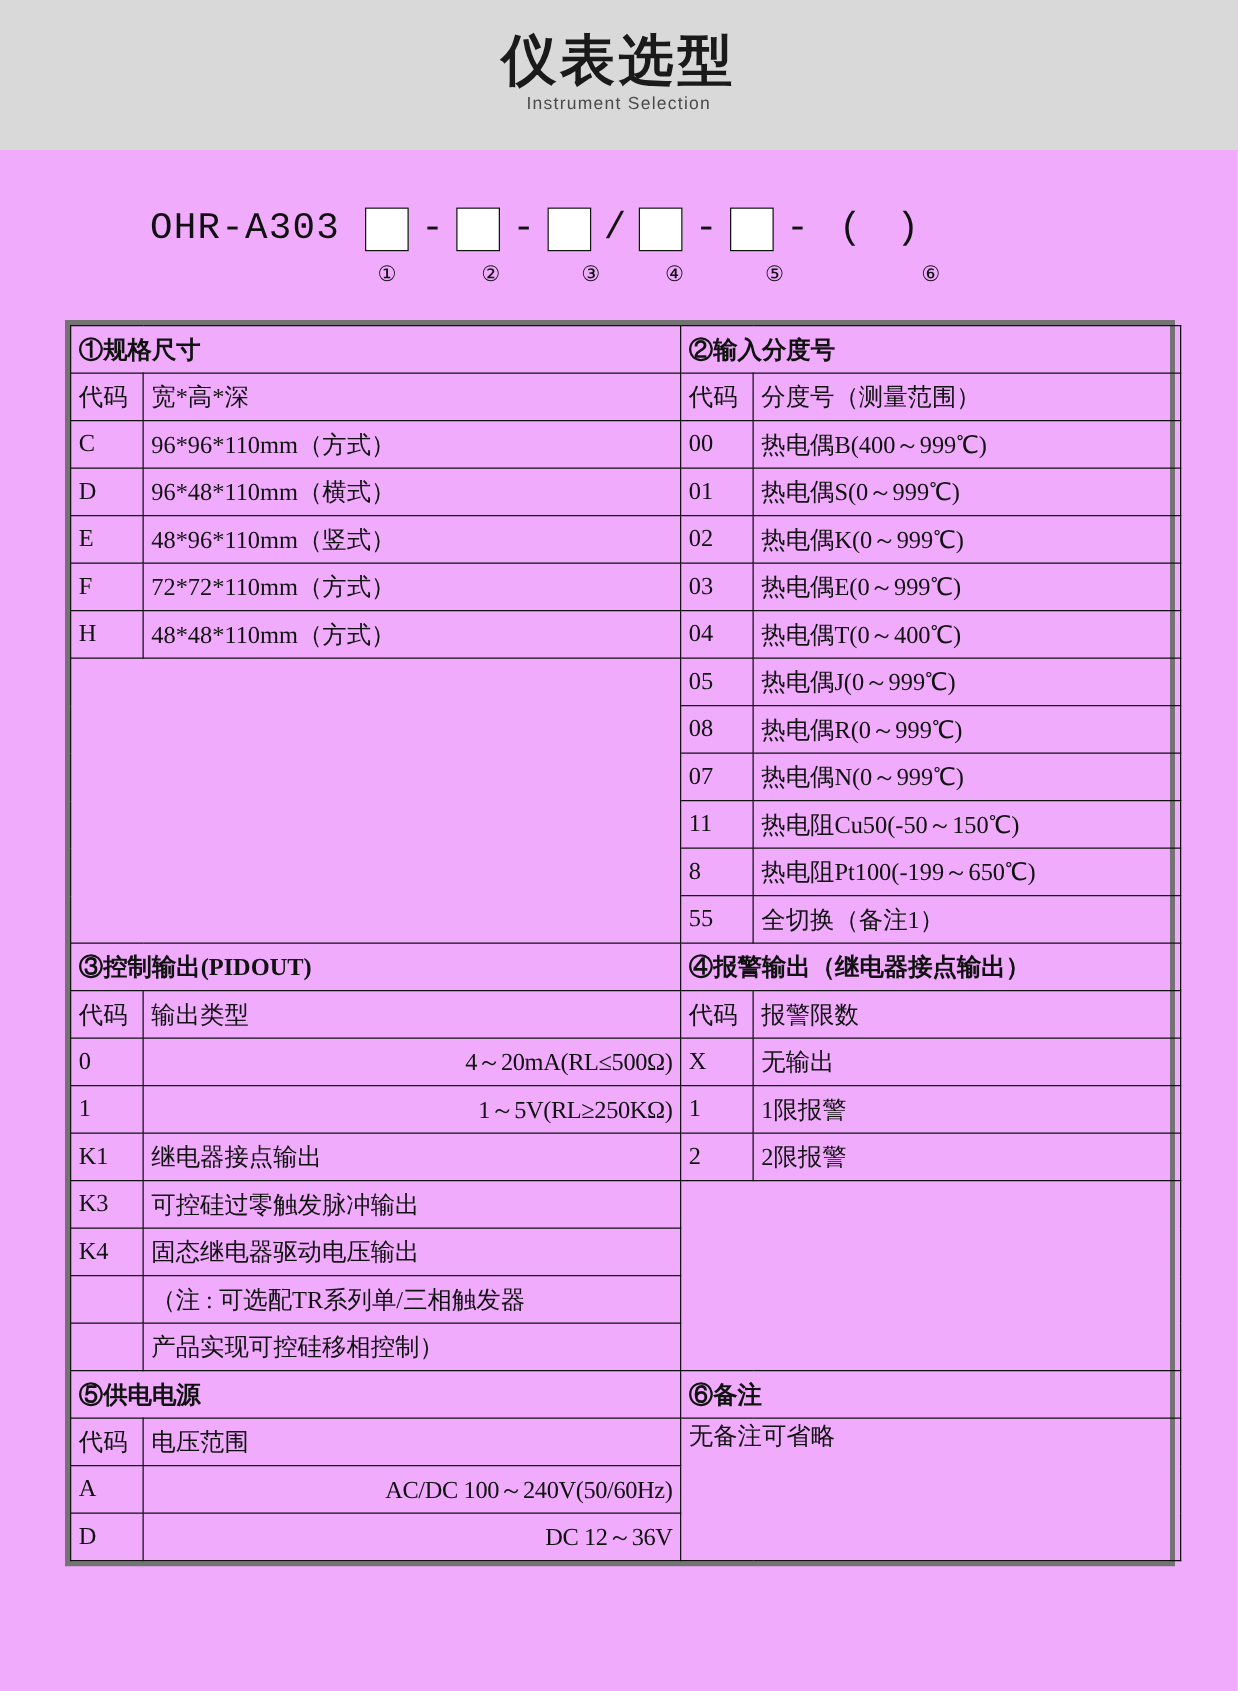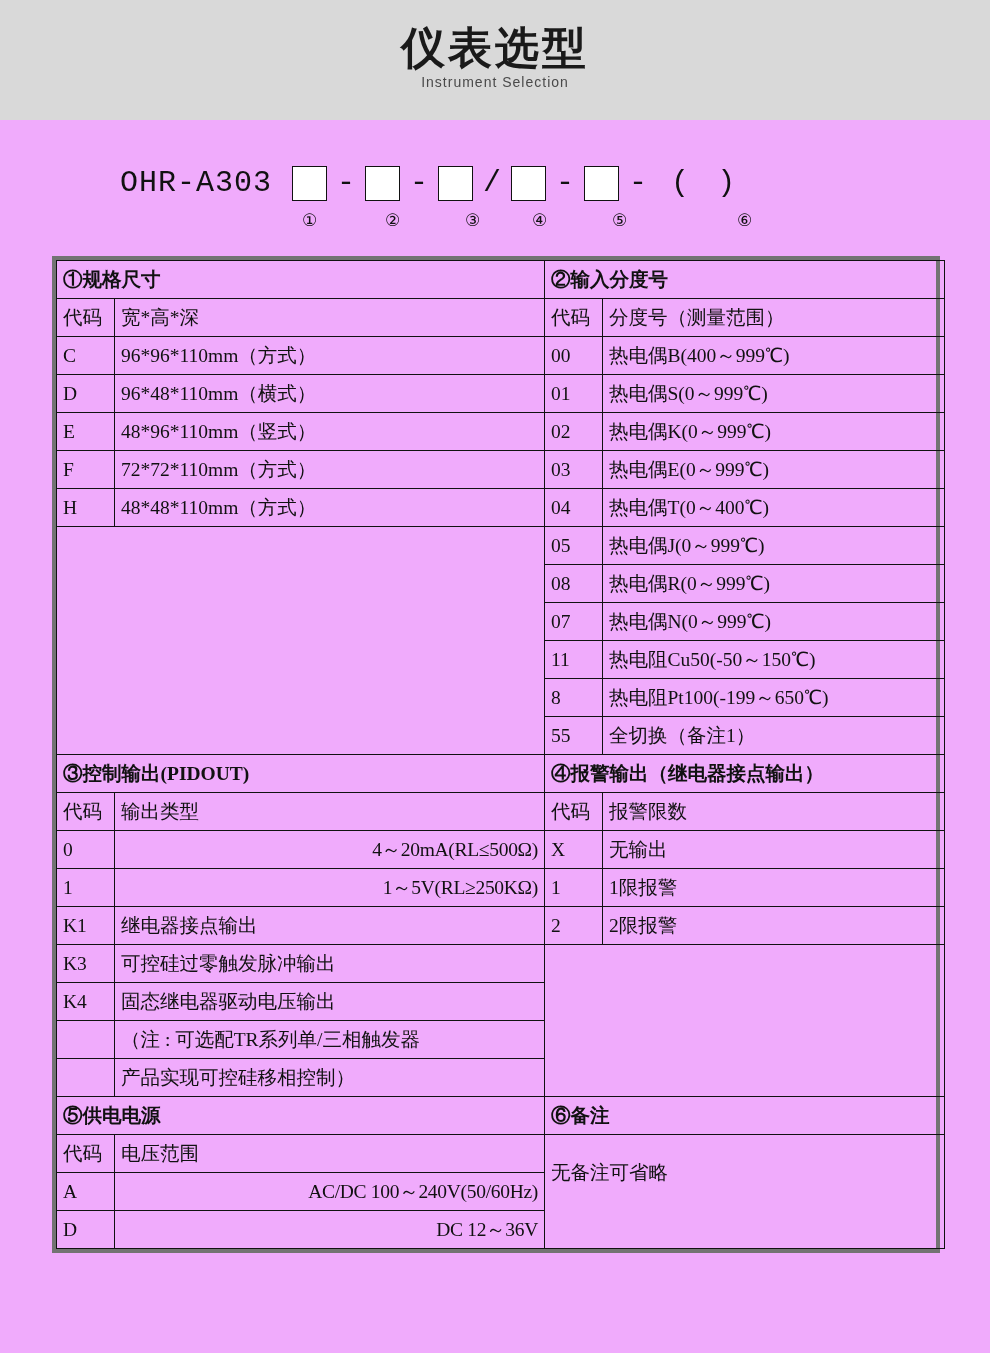--- a/index.html
+++ b/index.html
@@ -302,21 +302,21 @@
           <td class="desc-cell">产品实现可控硅移相控制）</td>
         </tr>
 
         <tr>
           <td class="sec-head" colspan="2">⑤供电电源</td>
           <td class="sec-head" colspan="2">⑥备注</td>
         </tr>
         <tr>
           <td class="col-head code-cell">代码</td>
           <td class="col-head">电压范围</td>
-          <td class="desc-cell" colspan="2" rowspan="3" style="vertical-align:top; padding-top:24px;margin-top:10px;">无备注可省略</td>
+          <td class="desc-cell" colspan="2" rowspan="3" style="vertical-align:top; padding-top:0;margin-top:10px;">无备注可省略</td>
         </tr>
         <tr>
           <td class="code-cell">A</td>
           <td class="desc-cell mono">AC/DC 100～240V(50/60Hz)</td>
         </tr>
         <tr>
           <td class="code-cell">D</td>
           <td class="desc-cell mono">DC 12～36V</td>
         </tr>
       </tbody>

